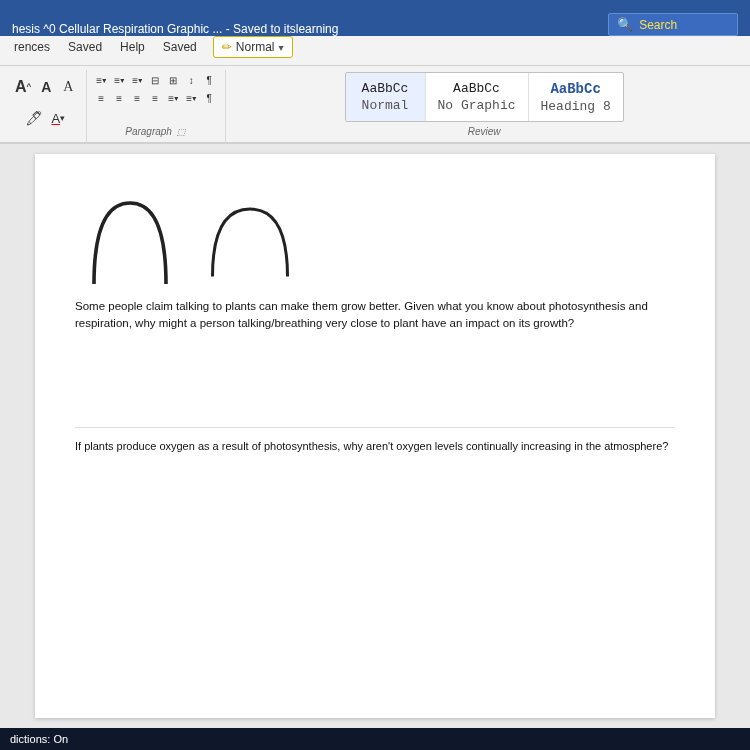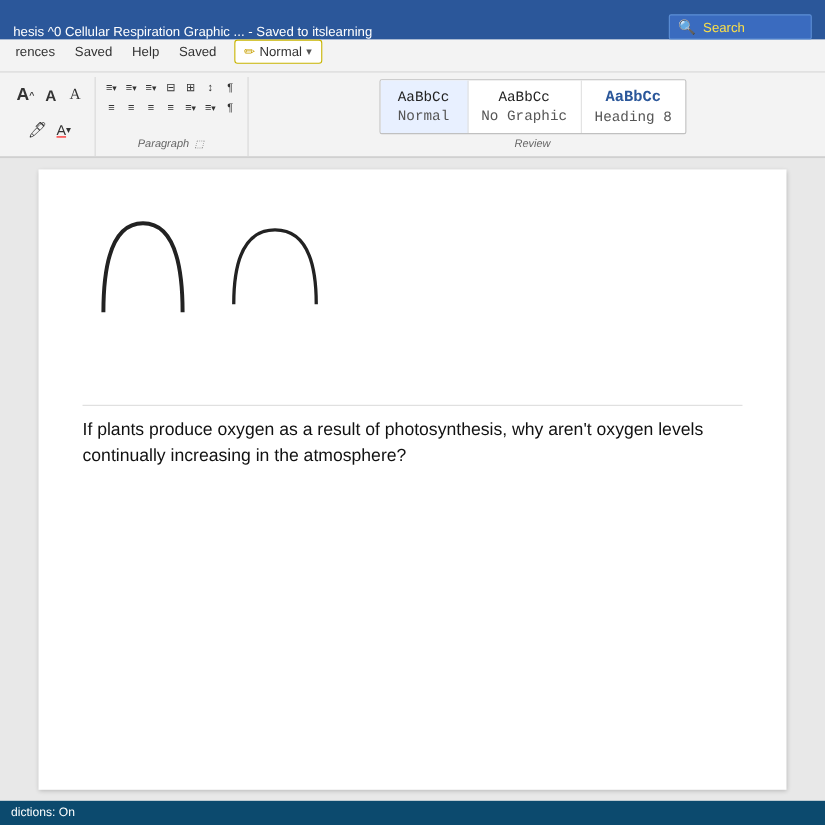--- a/index.html
+++ b/index.html
@@ -228,31 +228,31 @@
       font-size: 11.5px;
       color: #111;
       line-height: 1.5;
       margin-top: 14px;
       margin-bottom: 10px;
     }
     .doc-answer-area {
       height: 80px;
     }
     .doc-text-block2 {
-      font-size: 16px;
+      font-size: 11px;
       color: #111;
       line-height: 1.5;
       border-top: 1px solid #ddd;
       padding-top: 10px;
       margin-top: 4px;
     }
 
     
     .status-bar {
-      background: #0c4a6e;
+      background: #0f172a;
       color: white;
       height: 22px;
       display: flex;
       align-items: center;
       padding: 0 10px;
       font-size: 11px;
     }
   </style>
 </head>
 <body>
@@ -352,20 +352,21 @@
 
     <div class="arches-container">
       <svg class="arch-shape" viewBox="0 0 100 100" width="90" height="90">
         <path d="M 10 100 Q 10 10 50 10 Q 90 10 90 100" fill="none" stroke="#222" stroke-width="4"></path>
       </svg>
       <svg class="arch-shape" viewBox="0 0 120 100" width="130" height="90">
         <path d="M 10 100 Q 10 10 60 10 Q 110 10 110 100" fill="none" stroke="#222" stroke-width="4"></path>
       </svg>
     </div>
 
+    <div class="doc-text-block">Some people claim talking to plants can make them grow better. Given what you know about photosynthesis and respiration, why might a person talking/breathing very close to plant have an impact on its growth?</div>
 
     <div class="doc-answer-area"></div>
 
     <div class="doc-text-block2">If plants produce oxygen as a result of photosynthesis, why aren't oxygen levels continually increasing in the atmosphere?</div>
 
   </div>
 </div>
 
 <div class="status-bar">
   <span>dictions: On</span>

